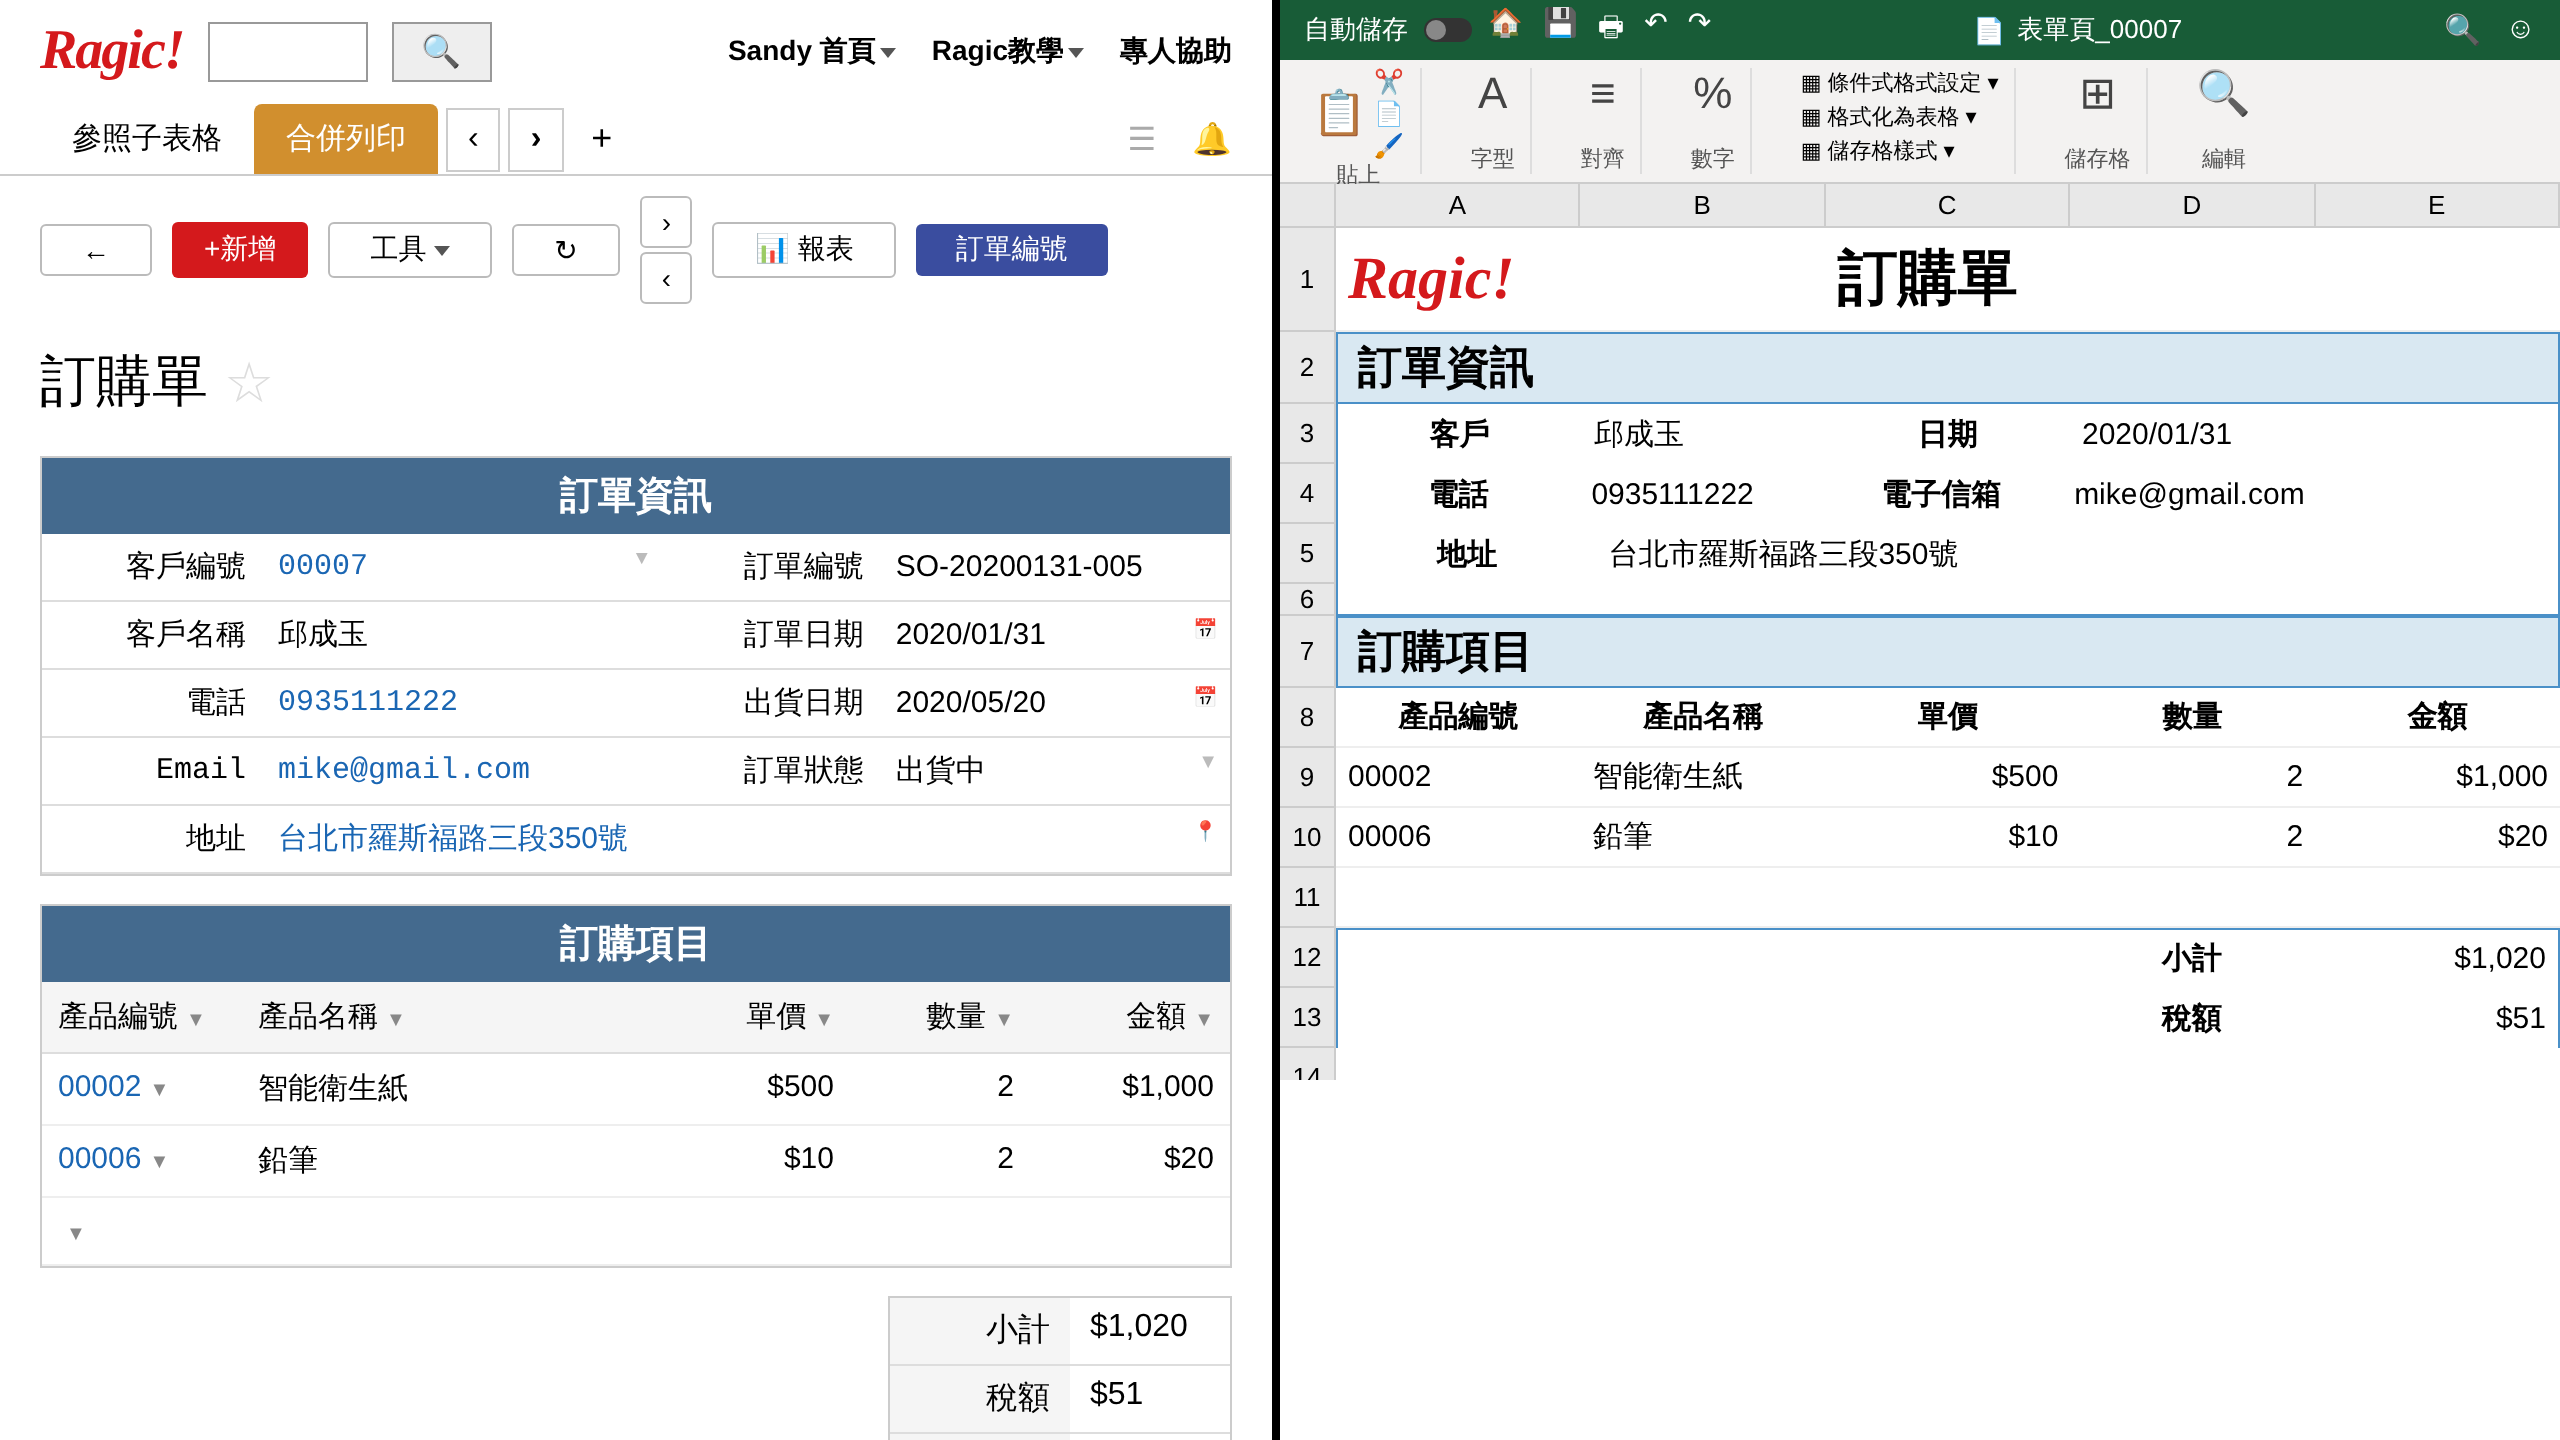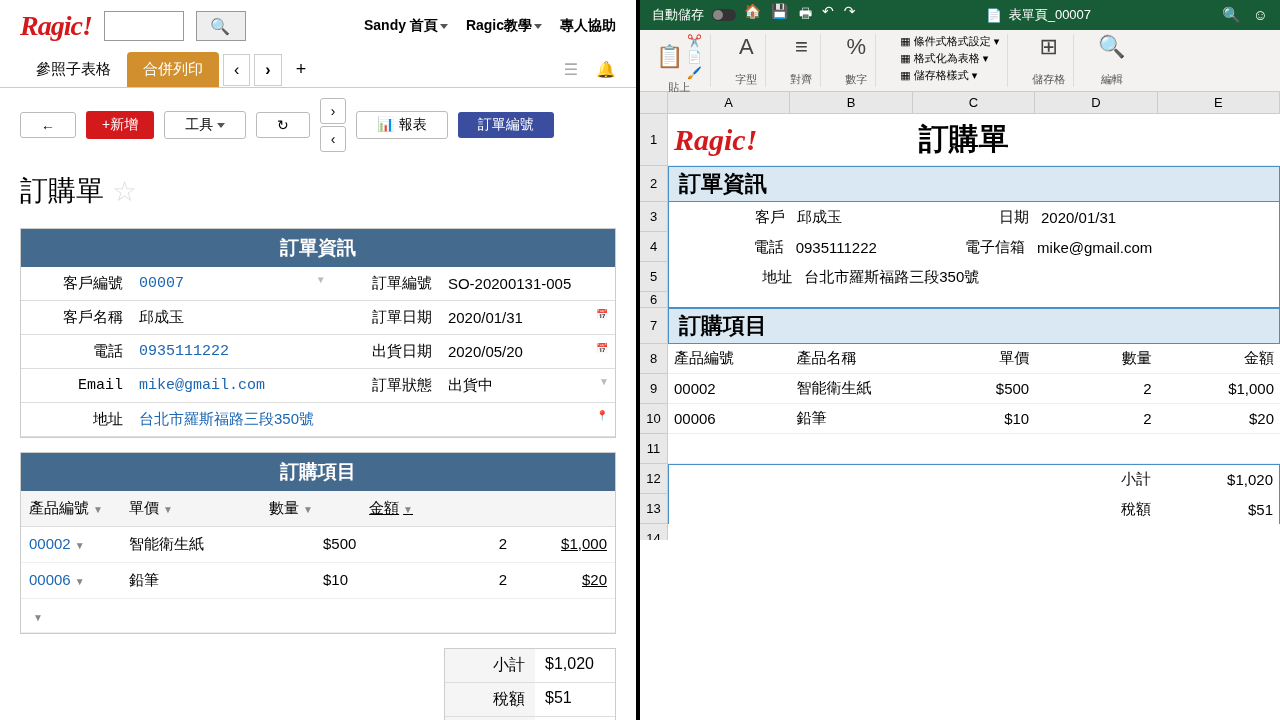--- a/index.html
+++ b/index.html
@@ -40,23 +40,23 @@
 .info-val .dd { position: absolute; right: 6px; color: #bbb; font-size: 10px; }
 .left-col { width: 52%; font-family: Liberation Mono, monospace; }
 .right-col { width: 48%; }
 
 .item-table { width: 100%; }
 .item-th { display: flex; background: #f5f5f5; border-bottom: 1px solid #ddd; }
 .item-th > div, .item-tr > div { padding: 8px; font-size: 15px; }
 .item-tr { display: flex; border-bottom: 1px solid #eee; }
 .c-id { width: 100px; }
 .c-name { flex: 1; }
-.c-price { width: 110px; }
+.c-price { width: 110px; text-align: right; }
 .c-qty { width: 90px; text-align: right; }
-.c-amt { width: 100px; text-align: right; text-decoration: underline; }
+.c-amt { width: 100px; text-align: right; }
 .item-tr .c-id { color: #1a66b3; }
 .dd-sm { font-size: 10px; color: #888; margin-left: 4px; }
 
 .totals { margin: 10px 20px; display: flex; justify-content: flex-end; }
 .totals-tbl { border: 1px solid #ccc; }
 .totals-tbl .tr { display: flex; border-bottom: 1px solid #ddd; }
 .totals-tbl .tr:last-child { border-bottom: none; }
 .totals-tbl .lbl { width: 90px; text-align: right; padding: 6px 10px; background: #f5f5f5; }
 .totals-tbl .val { width: 80px; padding: 6px 10px; }
 
@@ -95,21 +95,21 @@
 .xl-ch { flex: 1; text-align: center; border-right: 1px solid #ccc; line-height: 22px; }
 .xl-body { display: flex; }
 .xl-rowhdrs { width: 28px; background: #e8e8e8; }
 .xl-rh { height: 30px; text-align: center; font-size: 13px; border-bottom: 1px solid #ccc; border-right: 1px solid #ccc; line-height: 30px; }
 .xl-rh.tall { height: 52px; line-height: 52px; }
 .xl-cells { flex: 1; position: relative; }
 .xl-row { display: flex; height: 30px; border-bottom: 1px solid #eee; align-items: center; }
 .xl-row.tall { height: 52px; }
 .xl-c { flex: 1; padding: 0 6px; font-size: 15px; }
 .xl-c.r { text-align: right; }
-.xl-c.b { font-weight: normal; }
+.xl-c.b { font-weight: bold; text-align: center; }
 .xl-sect { background: #d9e8f2; font-size: 22px; font-weight: bold; padding-left: 6px; border: 1px solid #4a90c8; }
 .xl-ragic { font-family: Georgia, serif; font-size: 30px; font-weight: 900; color: #d4191c; font-style: italic; }
 .xl-bigtitle { font-size: 30px; font-weight: bold; }
 .xl-border-box { border: 1px solid #4a90c8; }
 .tri { display:inline-block; width:0; height:0; border-left:4px solid transparent; border-right:4px solid transparent; border-top:5px solid #555; vertical-align:middle;}
 </style>
 </head>
 <body>
 
 <div class="left-pane">
@@ -210,20 +210,21 @@
           <div class="info-val link"><span>台北市羅斯福路三段350號</span><span class="dd">📍</span></div>
         </div>
     </div>
   </div>
 
   <div class="section">
     <div class="section-hd">訂購項目</div>
     <div class="item-table">
       <div class="item-th">
         <div class="c-id"><span>產品編號</span><span class="dd-sm">▼</span></div>
+        <div class="c-name"><span>產品名稱</span><span class="dd-sm">▼</span></div>
         <div class="c-price"><span>單價</span><span class="dd-sm">▼</span></div>
         <div class="c-qty"><span>數量</span><span class="dd-sm">▼</span></div>
         <div class="c-amt"><span>金額</span><span class="dd-sm">▼</span></div>
       </div>
       <div class="item-tr">
         <div class="c-id"><span>00002</span><span class="dd-sm">▼</span></div>
         <div class="c-name">智能衛生紙</div>
         <div class="c-price">$500</div>
         <div class="c-qty">2</div>
         <div class="c-amt">$1,000</div>

